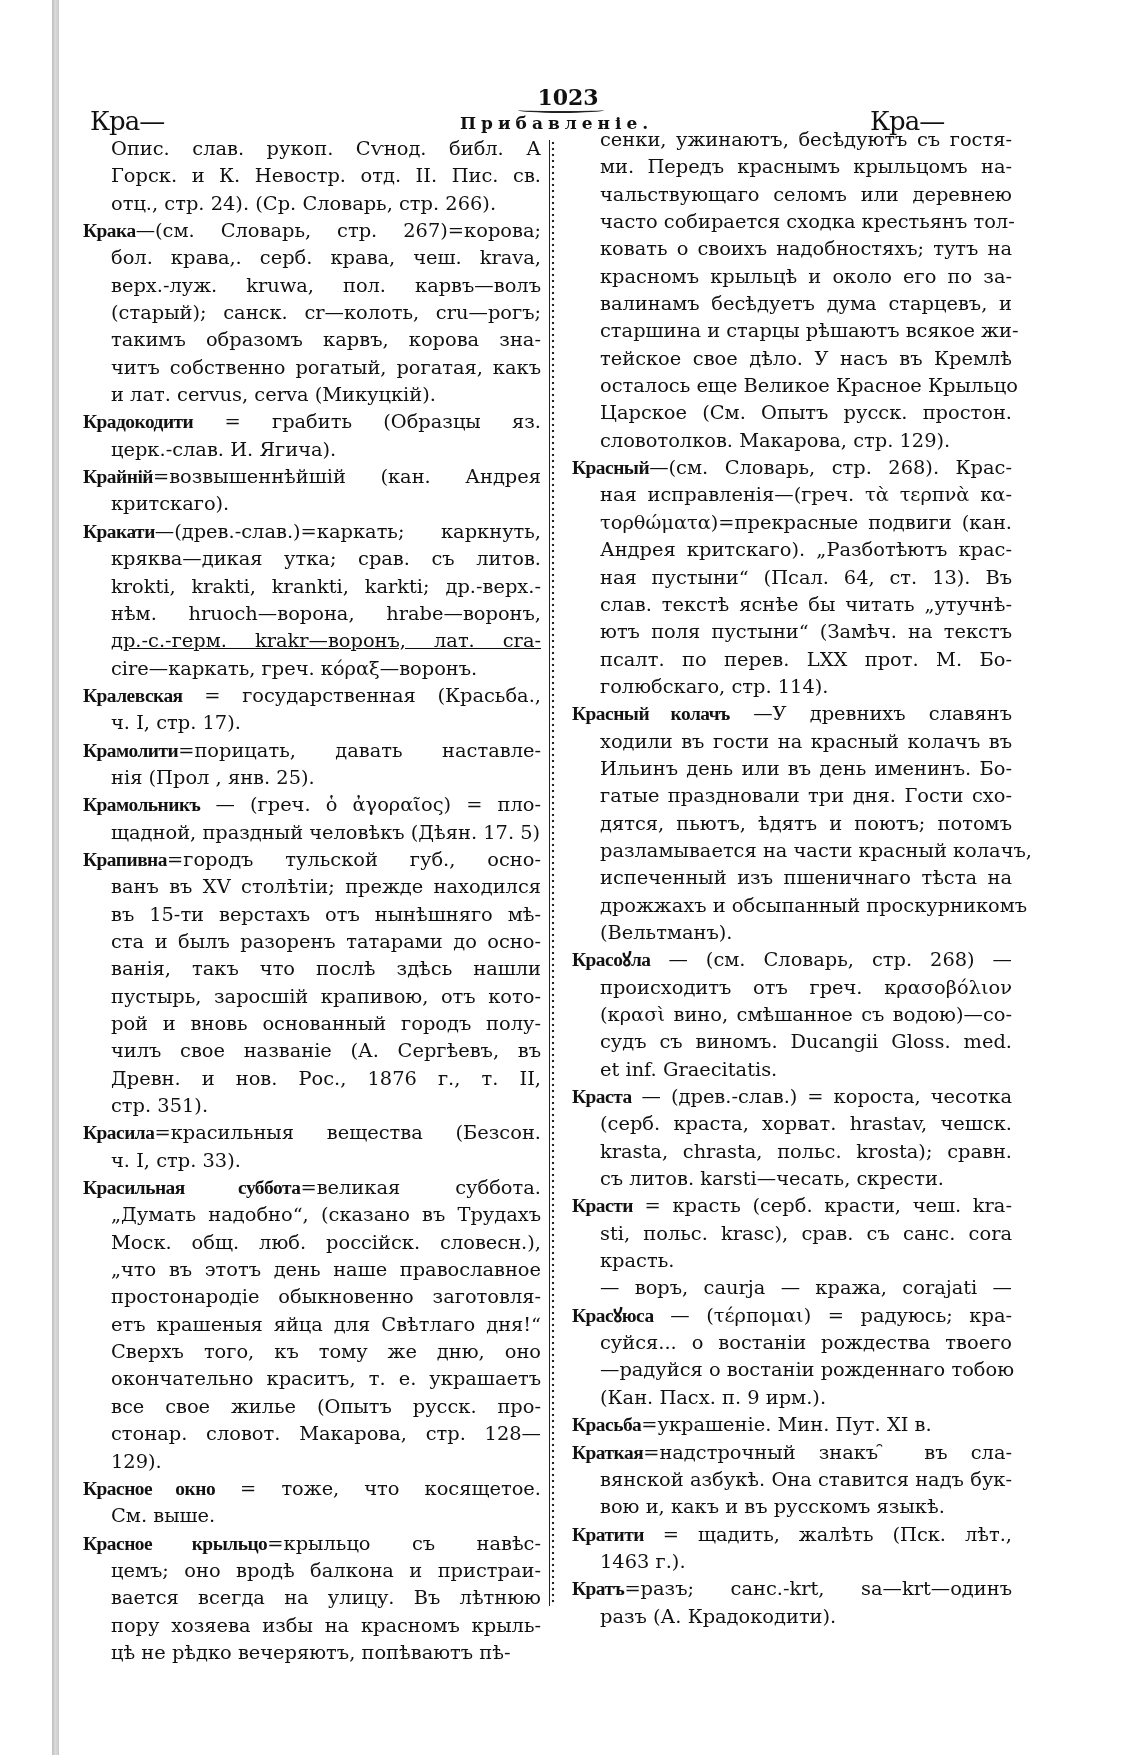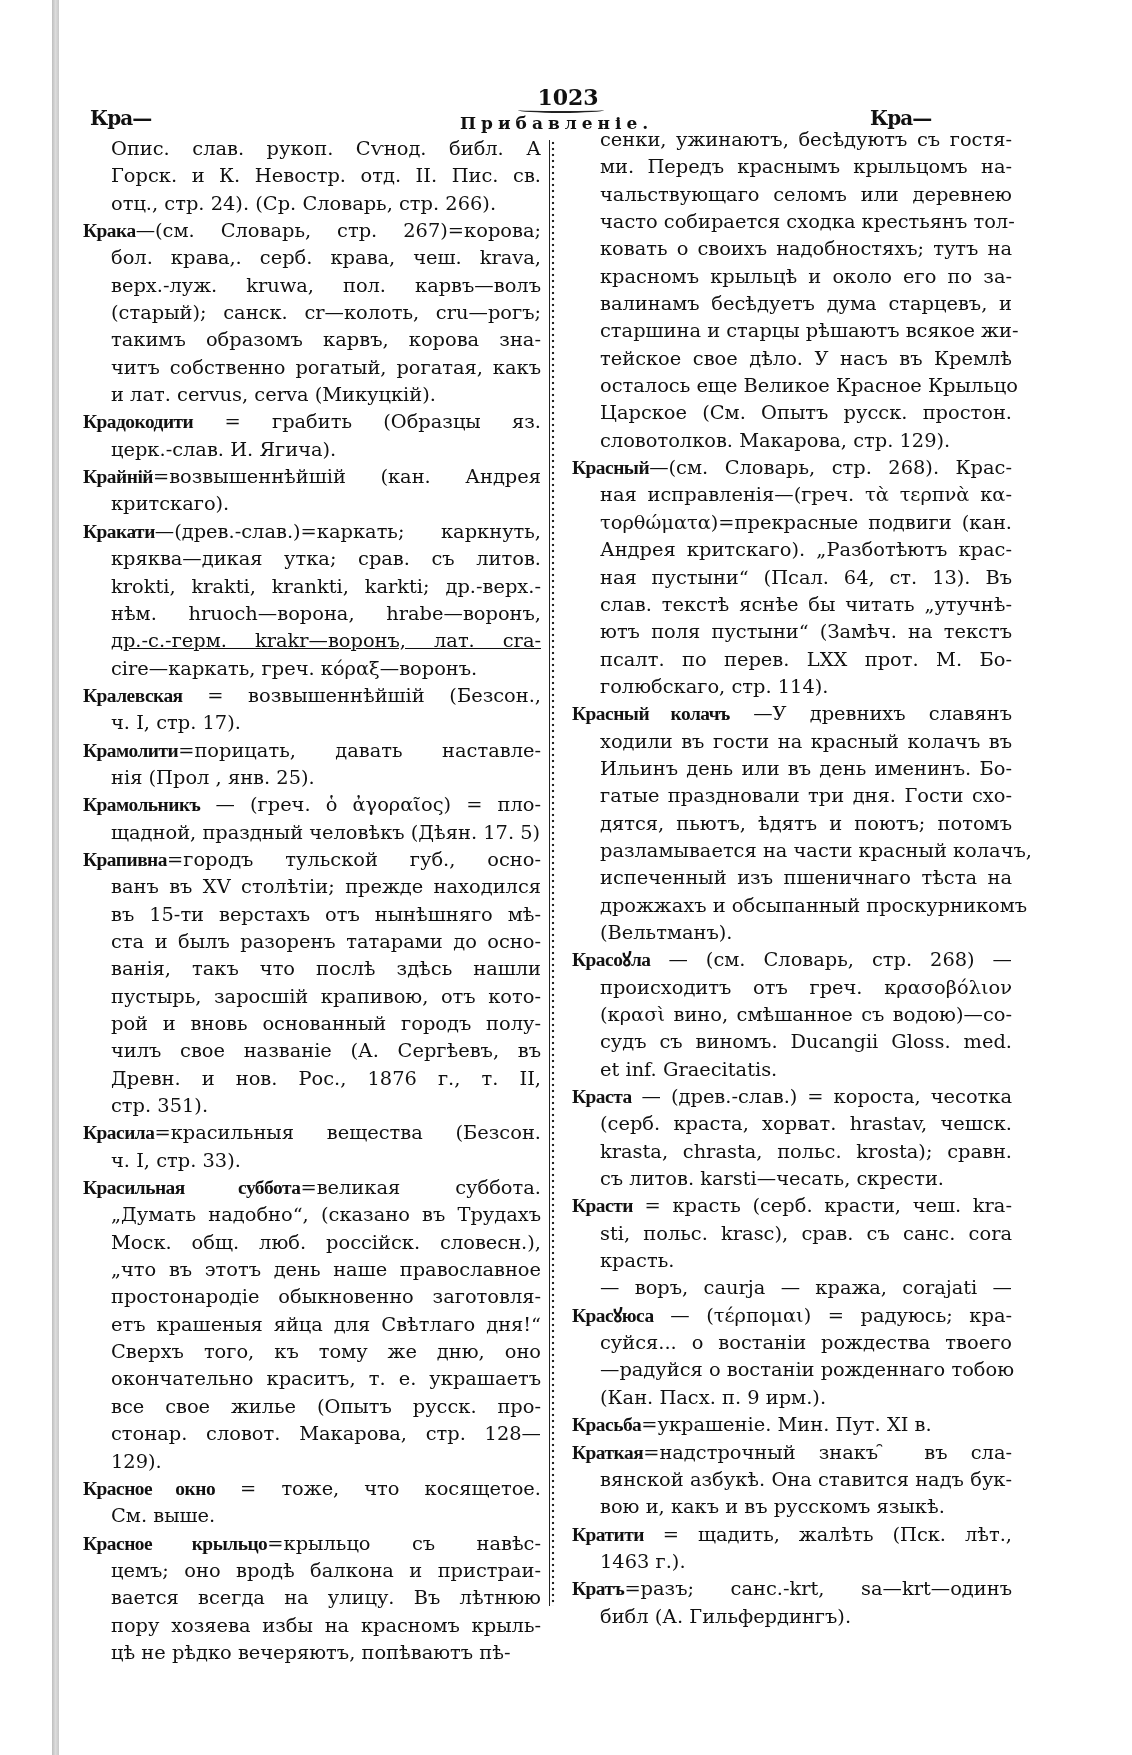--- a/index.html
+++ b/index.html
@@ -16,21 +16,21 @@
   .page-number {
     position: absolute; left: 533px; top: 84px; width: 70px; text-align: center;
     font-family: "DejaVu Serif", serif; font-weight: bold; font-size: 22px; letter-spacing: 0px;
   }
   .page-number-underline {
     position: absolute; left: 518px; top: 107px; width: 86px; height: 4px;
     border-bottom: 2px solid #222; border-radius: 0 0 50% 50%;
   }
   .running-head-left, .running-head-right {
     position: absolute; top: 106px; font-family: "DejaVu Serif", serif;
-    font-size: 20px; font-weight: bold; letter-spacing: -1px;
+    font-size: 26px; font-weight: normal; letter-spacing: -1px;
   }
   .running-head-left { left: 90px; }
   .running-head-right { left: 870px; }
   .section-title {
     position: absolute; left: 460px; top: 113px;
     font-family: "DejaVu Serif", serif; font-weight: bold; font-size: 17px;
     letter-spacing: 5px;
   }
   .column {
     position: absolute; top: 135px;
@@ -90,21 +90,21 @@
     </div>
     <div class="entry">
       <span class="line"><span class="hw">Кракати</span><span>—(древ.-слав.)=каркать; каркнуть,</span></span>
       <span class="line" style="padding-left: 28px;">кряква—дикая утка; срав. съ литов.</span>
       <span class="line" style="padding-left: 28px;">krokti, krakti, krankti, karkti; др.-верх.-</span>
       <span class="line" style="padding-left: 28px;">нѣм. hruoch—ворона, hrabe—воронъ,</span>
       <span class="line" style="padding-left: 28px; text-decoration: underline;">др.-с.-герм. krakr—воронъ, лат. cra-</span>
       <span class="line last" style="padding-left: 28px;">cire—каркать, греч. κόραξ—воронъ.</span>
     </div>
     <div class="entry">
-      <span class="line"><span class="hw">Кралевская</span><span> = возвышеннѣйшій (Безсон.,</span></span>
+      <span class="line"><span class="hw">Кралевская</span><span> = государственная (Красьба.,</span></span>
       <span class="line last" style="padding-left: 28px;">ч. I, стр. 17).</span>
     </div>
     <div class="entry">
       <span class="line"><span class="hw">Крамолити</span><span>=порицать, давать наставле-</span></span>
       <span class="line last" style="padding-left: 28px;">нія (Прол , янв. 25).</span>
     </div>
     <div class="entry">
       <span class="line"><span class="hw">Крамольникъ</span><span> — (греч. ὁ ἀγοραῖος) = пло-</span></span>
       <span class="line last" style="padding-left: 28px;">щадной, праздный человѣкъ (Дѣян. 17. 5)</span>
     </div>
@@ -218,15 +218,15 @@
       <span class="line"><span class="hw">Краткая</span><span>=надстрочный знакъ ̑ въ сла-</span></span>
       <span class="line" style="padding-left: 28px;">вянской азбукѣ. Она ставится надъ бук-</span>
       <span class="line last" style="padding-left: 28px;">вою и, какъ и въ русскомъ языкѣ.</span>
     </div>
     <div class="entry">
       <span class="line"><span class="hw">Кратити</span><span> = щадить, жалѣть (Пск. лѣт.,</span></span>
       <span class="line last" style="padding-left: 28px;">1463 г.).</span>
     </div>
     <div class="entry">
       <span class="line"><span class="hw">Кратъ</span><span>=разъ; санс.-krt, sa—krt—одинъ</span></span>
-      <span class="line last" style="padding-left: 28px;">библ (А. Гильфердингъ).</span>
+      <span class="line last" style="padding-left: 28px;">разъ (А. Крадокодити).</span>
     </div>
   </div>
 
 </body></html>

